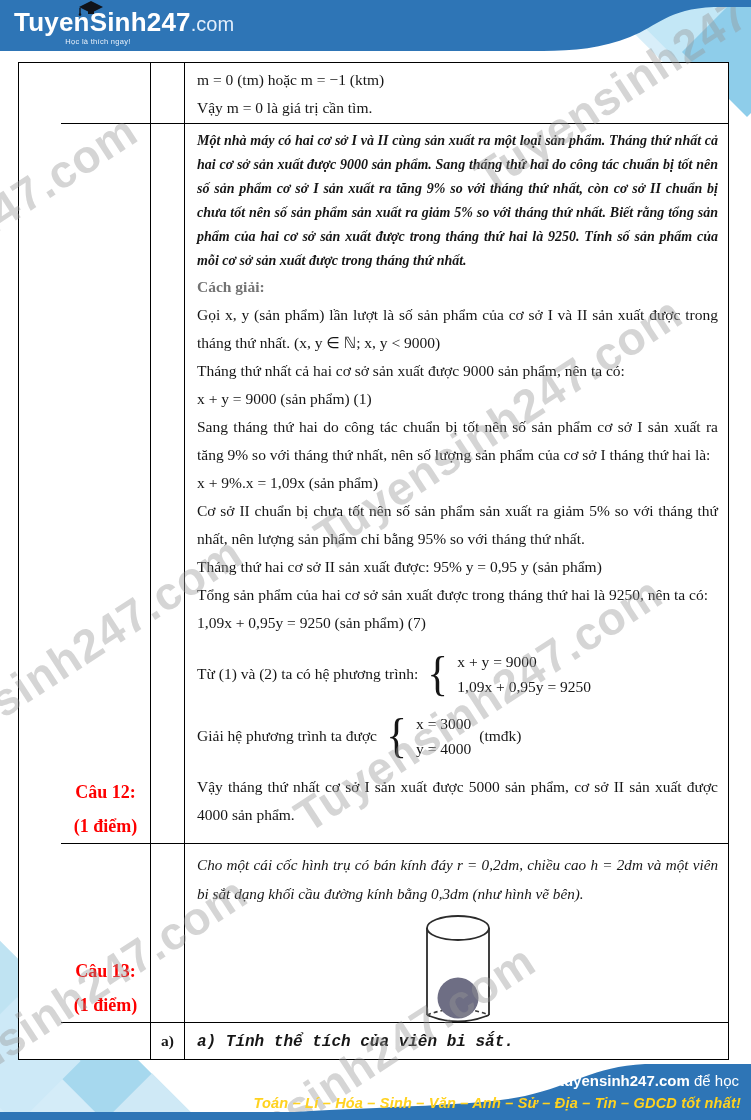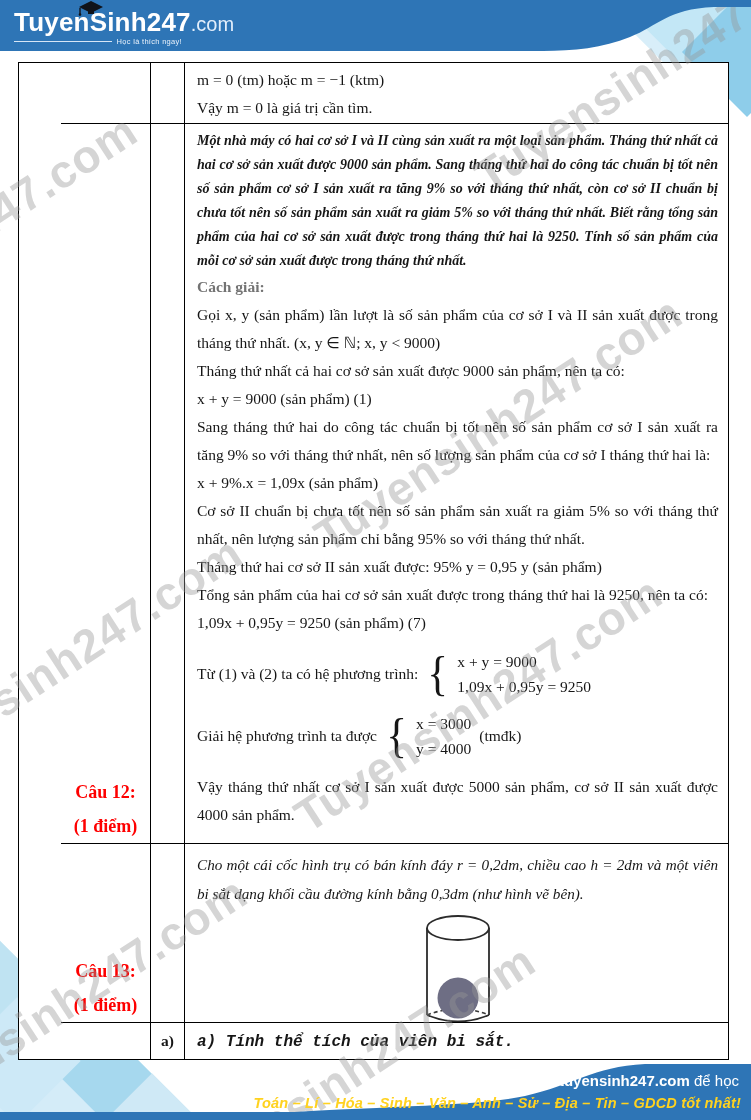--- a/index.html
+++ b/index.html
@@ -30,21 +30,21 @@
   .w6{left:-150px;top:977px;}
   .w7{left:138px;top:1045px;}
 
   
   .header{position:absolute;left:0;top:0;width:751px;height:60px;z-index:4;}
   .logo{position:absolute;left:14px;top:9px;font-family:"Liberation Sans",sans-serif;color:#fff;line-height:1;}
   .logo-line{white-space:nowrap;}
   .logo-main{font-size:26px;font-weight:700;letter-spacing:0.2px;}
   .logo-com{font-size:20px;font-weight:400;color:#e2eefb;}
   .cap{position:absolute;left:62px;top:-9px;}
-  .tagline-row{display:flex;align-items:center;width:168px;margin-top:3px;}
+  .tagline-row{display:flex;align-items:center;width:168px;margin-top:3px;flex-direction:column;}
   .tagline-rule{flex:1;height:1px;background:#d7e6f6;margin-right:5px;}
   .tagline{font-size:7.5px;color:#e8f1fb;letter-spacing:0.3px;}
 
   
   .sheet{position:absolute;left:18px;top:62px;width:711px;height:998px;z-index:2;
          display:grid;grid-template-columns:90px 34px 1fr;grid-template-rows:61px 720px 179px 1fr;
          border:1.6px solid #000;background:#fff;box-sizing:border-box;padding-left:42px;}
   .cell{border-right:1.6px solid #000;border-bottom:1.6px solid #000;box-sizing:border-box;
         background:transparent;overflow:hidden;}
   .cell.last-col{border-right:none;}

